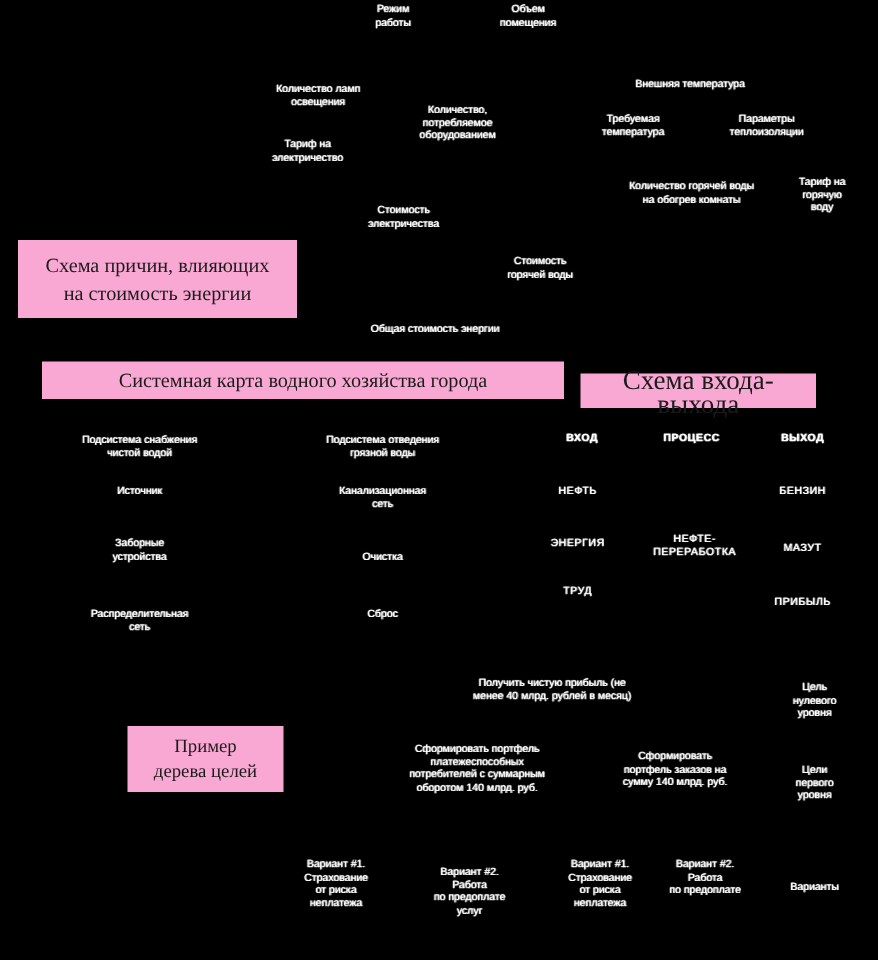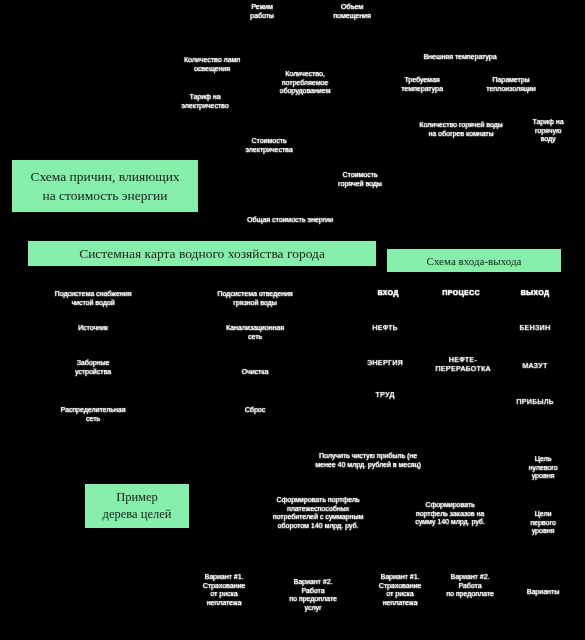--- a/index.html
+++ b/index.html
@@ -35,31 +35,31 @@
   .node.w1{width:92px;}
   .node.w2{width:120px;}
   .node.w3{width:150px;}
   .node.w4{width:175px;}
   .node.w5{width:62px;}
   .node.w6{width:108px;}
 
   
   .caption{
     position:absolute;
-    background:#86efac;
+    background:#f9a8d4;
     color:#1b1b1b;
     font-family:"Liberation Serif", serif;
     text-align:center;
     white-space:pre-line;
     box-sizing:border-box;
     display:flex;align-items:center;justify-content:center;
   }
   #cap-energy{left:12px;top:160px;width:186px;height:52px;font-size:13.5px;line-height:19px;padding:4px 6px;}
   #cap-water{left:28px;top:241px;width:348px;height:25px;font-size:13.5px;line-height:17px;padding:2px 8px;}
-  #cap-io{left:387px;top:249px;width:174px;height:23px;font-size:11px;line-height:16px;padding:2px 6px;}
+  #cap-io{left:387px;top:249px;width:157px;height:23px;font-size:18px;line-height:16px;padding:2px 6px;}
   #cap-goal{left:85px;top:484px;width:104px;height:44px;font-size:12.5px;line-height:17px;padding:18px 5px;}
 </style>
 </head>
 <body>
 
 <div id="canvas">
 
   <div class="node w5" style="left:262px;top:3px;">Режим
 работы</div>
   <div class="node w6" style="left:352px;top:3px;">Объем

